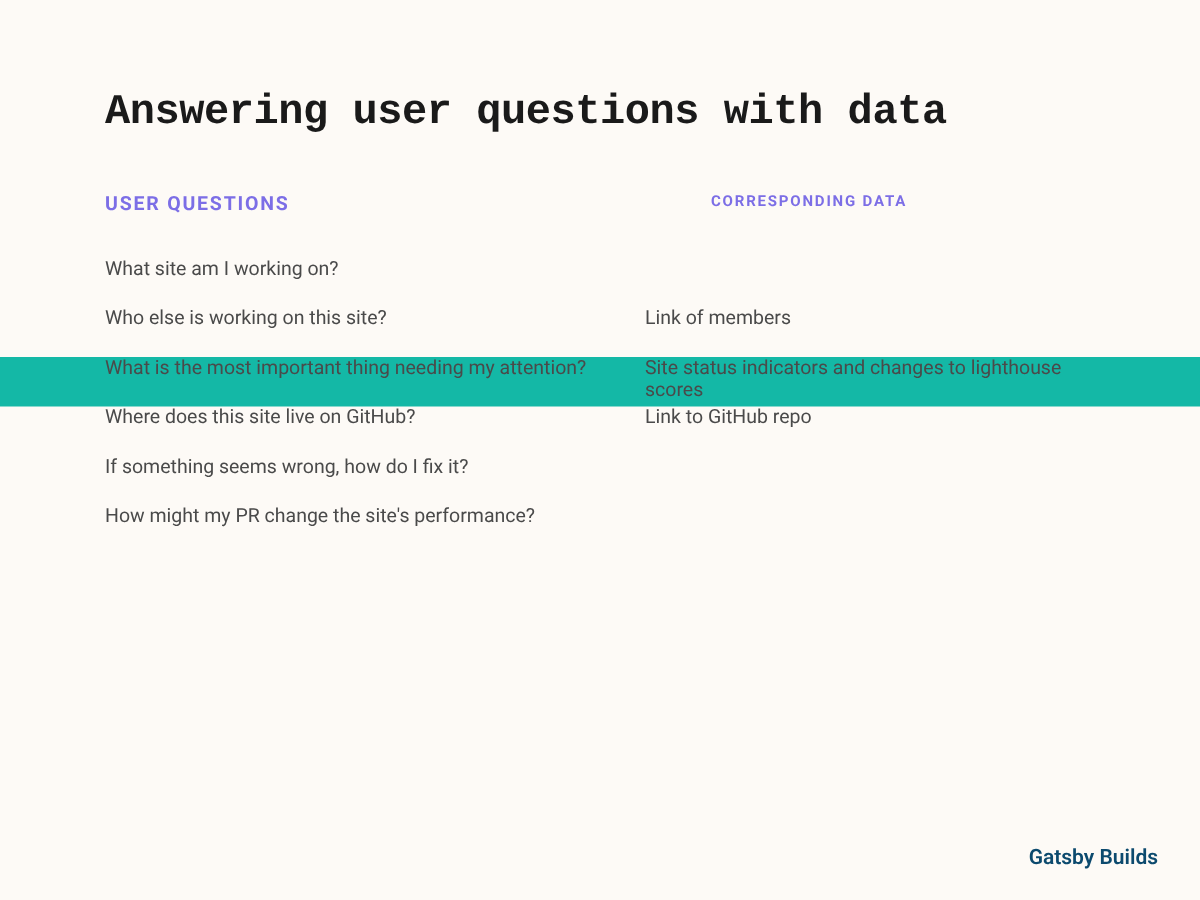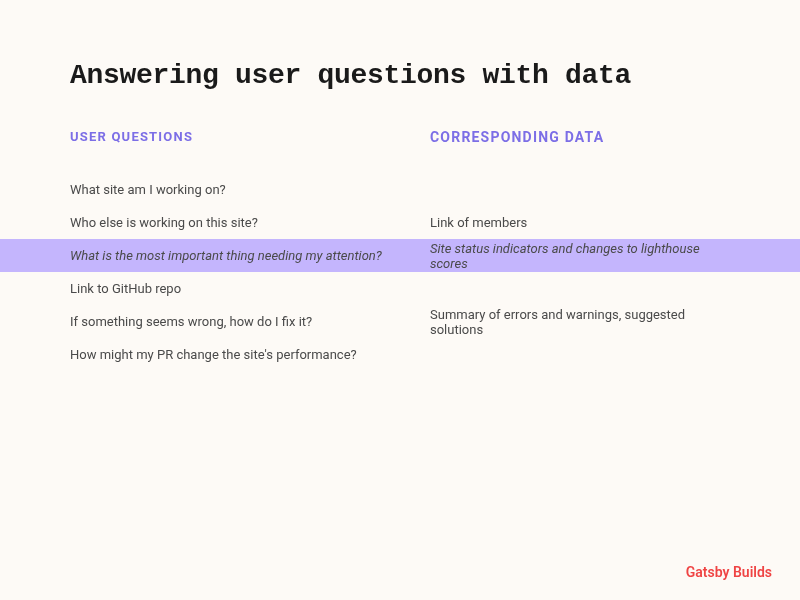--- a/index.html
+++ b/index.html
@@ -25,60 +25,60 @@
       margin-bottom: 38px;
       letter-spacing: -0.3px;
       font-family: Liberation Mono, monospace;
     }
     .footer {
       position: absolute;
       bottom: 20px;
       right: 28px;
       font-size: 14px;
       font-weight: 600;
-      color: #ef4444;
+      color: #0c4a6e;
     }
     .table-wrapper {
       width: 100%;
     }
     .table-header-row {
       display: flex;
       margin-bottom: 28px;
       justify-content: space-between;
     }
     .table-header-left {
       flex: 0 0 360px;
       font-size: 13px;
       font-weight: 700;
       color: #7c6ee6;
       letter-spacing: 1.2px;
     }
     .table-header-right {
       flex: 1;
-      font-size: 14px;
+      font-size: 10px;
       font-weight: 700;
       color: #7c6ee6;
       letter-spacing: 1.2px;
+      margin-left: 44px;
     }
     .table-body {
       display: flex;
       flex-direction: column;
     }
     .table-row {
       display: flex;
       height: 33px;
-      align-items: center;
+      align-items: flex-start;
     }
     .table-row.highlighted {
-      background: #c4b5fd;
+      background: #14b8a6;
       margin-left: -70px;
       margin-right: -70px;
       padding-left: 70px;
       padding-right: 70px;
-      font-style: italic;
     }
     .cell-left {
       flex: 0 0 360px;
       font-size: 13px;
       color: #4a4a4a;
     }
     .cell-right {
       flex: 1;
       font-size: 13px;
       color: #4a4a4a;
@@ -101,25 +101,25 @@
         </div>
         <div class="table-row">
           <div class="cell-left">Who else is working on this site?</div>
           <div class="cell-right">Link of members</div>
         </div>
         <div class="table-row highlighted">
           <div class="cell-left">What is the most important thing needing my attention?</div>
           <div class="cell-right">Site status indicators and changes to lighthouse scores</div>
         </div>
         <div class="table-row">
+          <div class="cell-left">Where does this site live on GitHub?</div>
           <div class="cell-right">Link to GitHub repo</div>
         </div>
         <div class="table-row">
           <div class="cell-left">If something seems wrong, how do I fix it?</div>
-          <div class="cell-right">Summary of errors and warnings, suggested solutions</div>
         </div>
         <div class="table-row">
           <div class="cell-left">How might my PR change the site's performance?</div>
         </div>
       </div>
   </div>
 </div>
 
 <div class="footer">Gatsby Builds</div>
 

